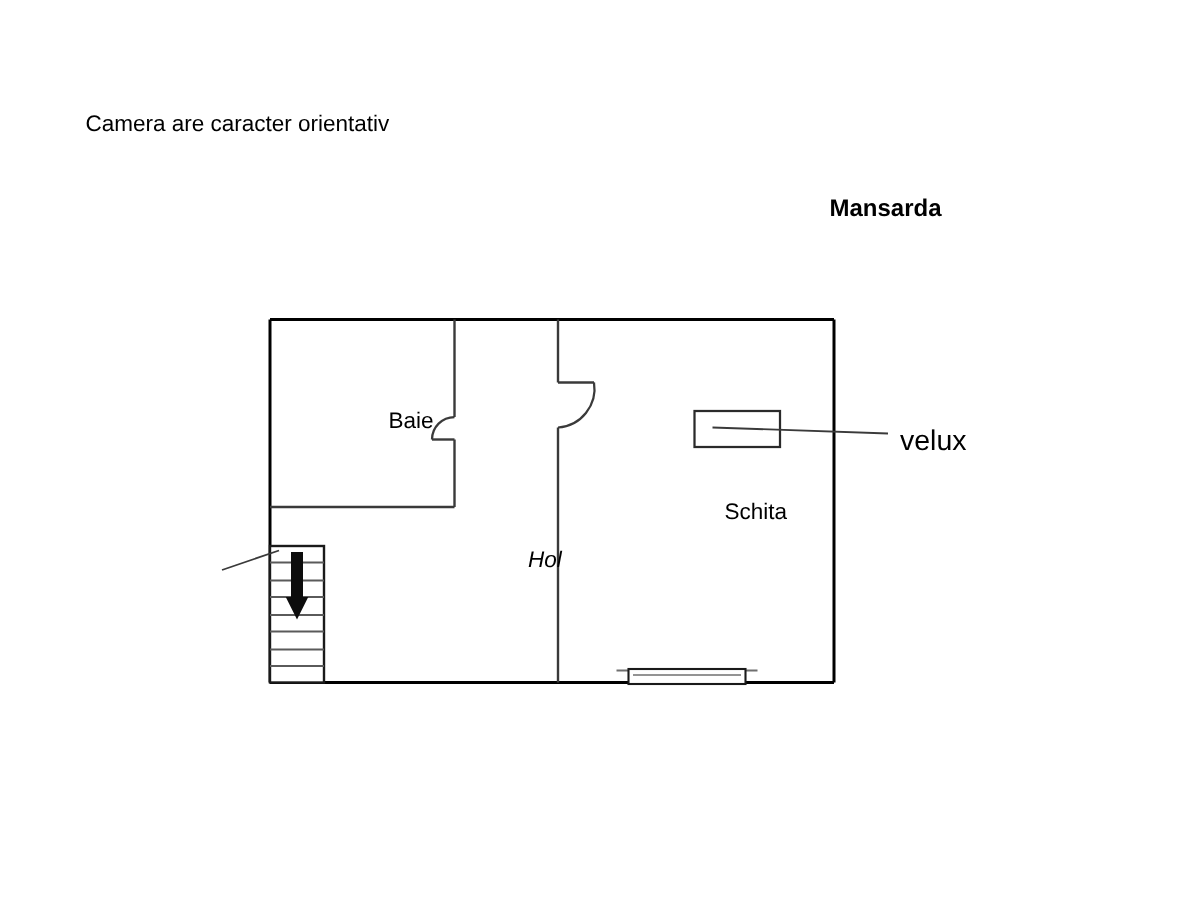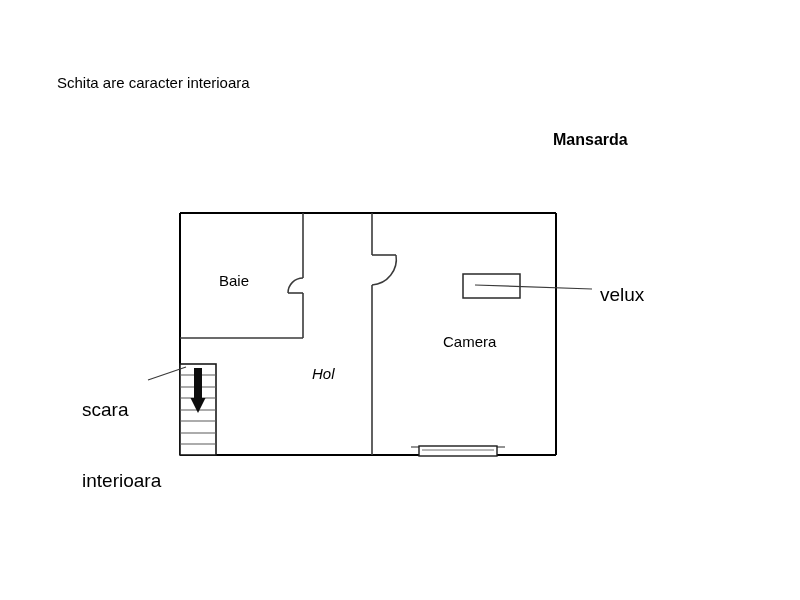--- a/index.html
+++ b/index.html
@@ -41,20 +41,21 @@
     top: 74px;
   }
   .plan-title-label {
     font-size: 16px;
     left: 553px;
     top: 130px;
     font-weight: bold;
   }
   .room-label {
     font-size: 15px;
+    margin-left: 40px;
   }
   .room-baie { left: 219px; top: 272px; }
   .room-hol { left: 312px; top: 365px; font-style: italic; }
   .room-camera { left: 443px; top: 333px; }
   .callout-label {
     font-size: 19px;
   }
   .callout-velux { left: 600px; top: 283px; }
   .callout-scara {
     left: 82px;
@@ -141,30 +142,26 @@
         <polygon points="190.5,398 205.5,398 198,413"></polygon>
       </g>
     </g>
 
     <g>
       <line x1="148" y1="380" x2="186" y2="367" stroke="#3a3a3a" stroke-width="1.2"></line>
     </g>
 
   </svg>
 
-  <div class="label title-label">Schita are caracter interioara</div>
+  <div class="label title-label">Camera are caracter orientativ</div>
 
   <div class="label plan-title-label">Mansarda</div>
 
   <div class="label room-label room-baie">Baie</div>
 
   <div class="label room-label room-hol">Hol</div>
 
-  <div class="label room-label room-camera">Camera</div>
+  <div class="label room-label room-camera">Schita</div>
 
   <div class="label callout-label callout-velux">velux</div>
 
-  <div class="label callout-label callout-scara">
-    <span class="ln">scara</span>
-    <span class="ln">interioara</span>
-  </div>
 
 </div>
 
 </body></html>

